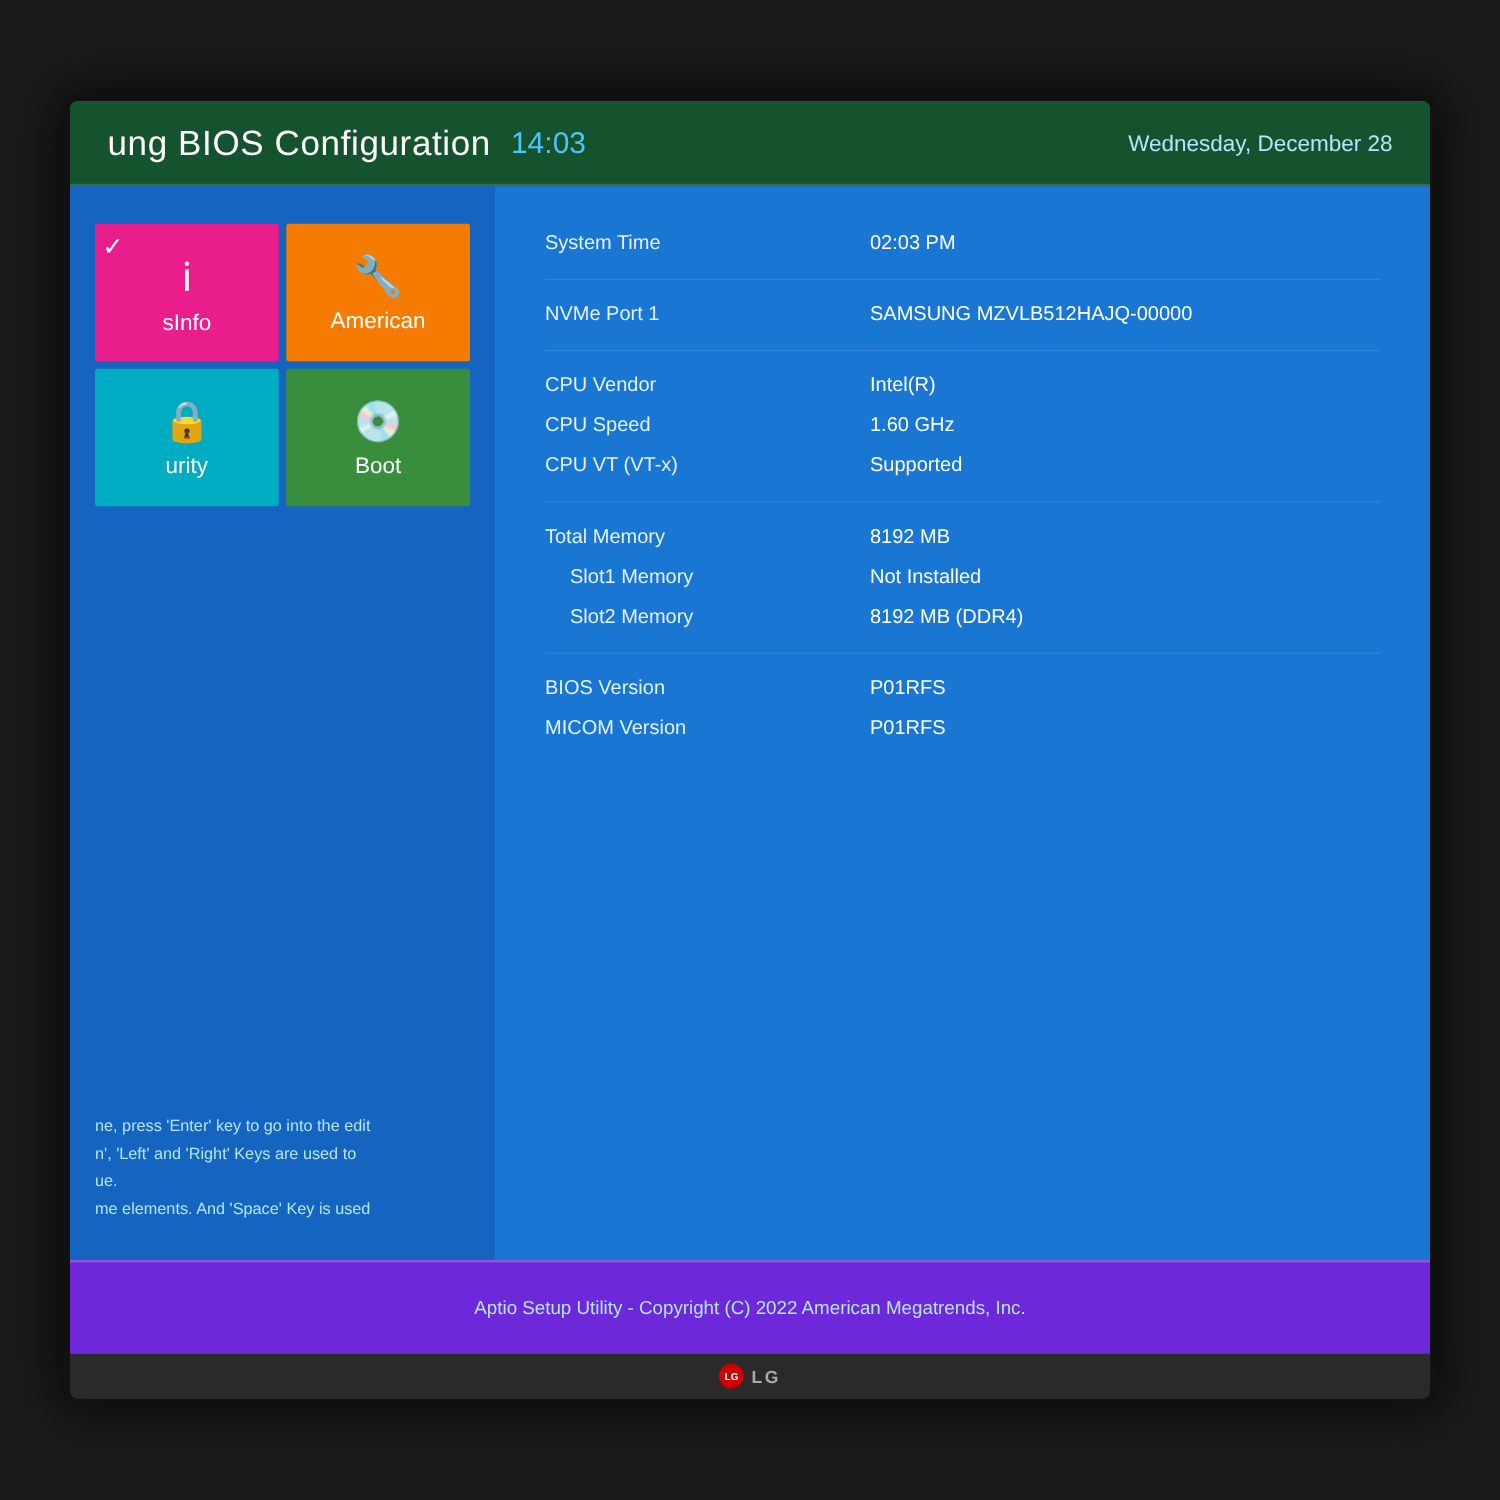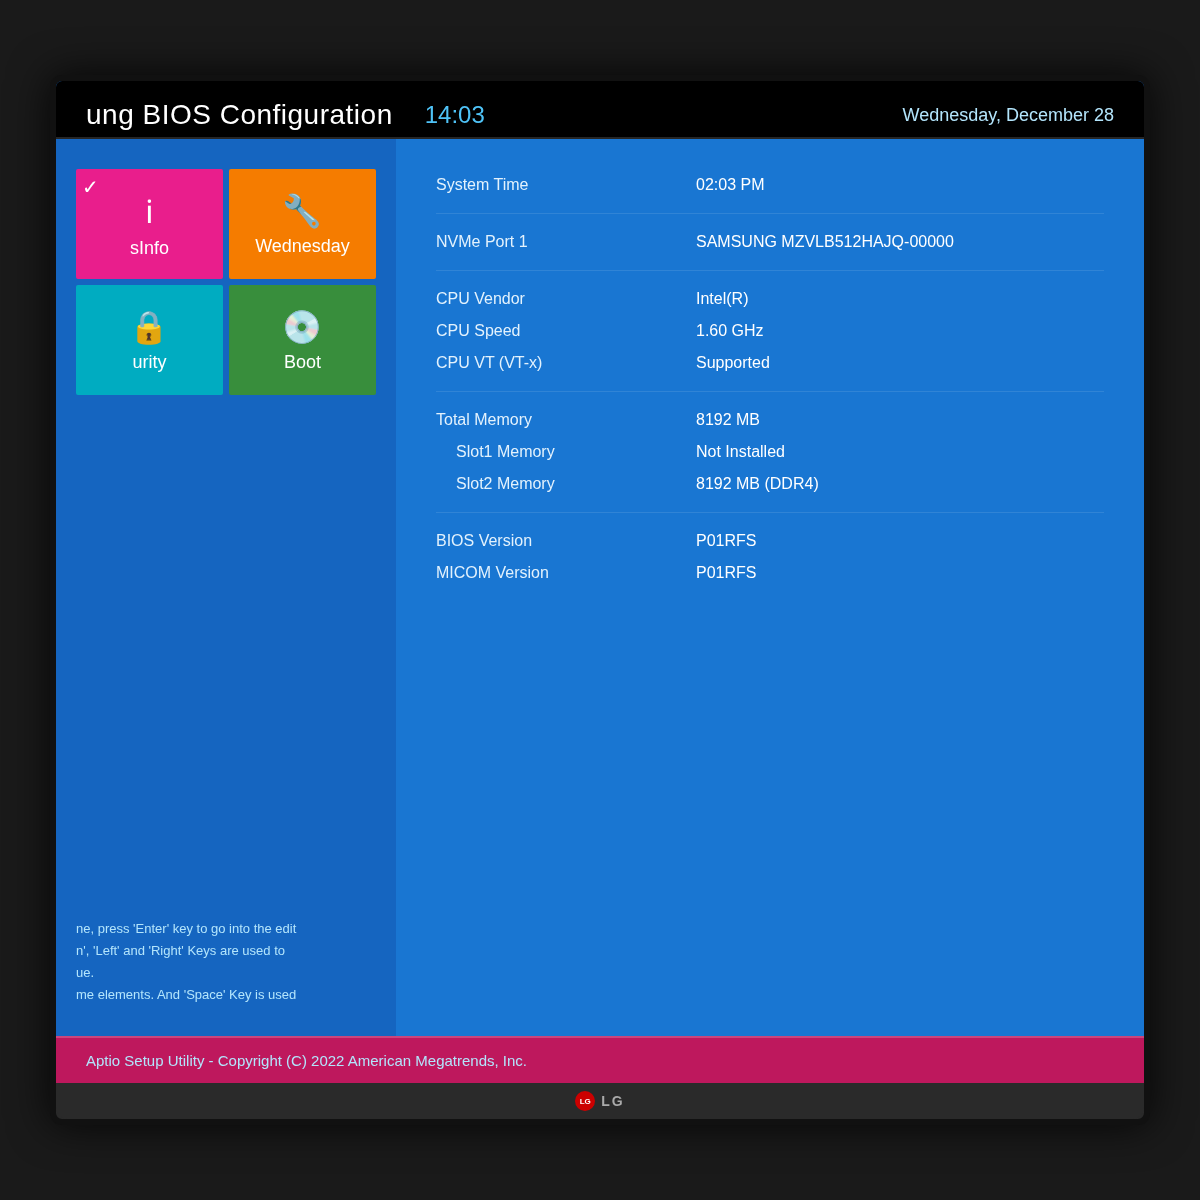--- a/index.html
+++ b/index.html
@@ -35,25 +35,25 @@
       background: #1565C0;
       border-radius: 6px 6px 0 0;
       overflow: hidden;
       position: relative;
       display: flex;
       flex-direction: column;
     }
 
     
     .header {
-      background: #000000;
-      padding: 18px 30px 6px 30px;
-      display: flex;
-      align-items: center;
-      gap: 24px;
+      background: #14532d;
+      padding: 18px 30px 16px 30px;
+      display: flex;
+      align-items: center;
+      gap: 8px;
       border-bottom: 2px solid rgba(255,255,255,0.15);
     }
 
     .header-title {
       color: #ffffff;
       font-size: 28px;
       font-weight: 300;
       letter-spacing: 0.5px;
     }
 
@@ -186,22 +186,23 @@
     }
 
     .divider {
       height: 1px;
       background: rgba(255,255,255,0.1);
       margin: 12px 0;
     }
 
     
     .footer {
-      background: #be185d;
-      padding: 14px 30px;
+      background: #6d28d9;
+      padding: 28px 30px;
+      text-align: center;
       border-top: 2px solid rgba(255,255,255,0.2);
       color: #B3E5FC;
       font-size: 15px;
     }
 
     
     .monitor-brand {
       padding: 8px 0;
       display: flex;
       align-items: center;
@@ -253,21 +254,21 @@
         <div class="nav-tiles">
 
           <div class="tile tile-sysinfo">
             <span class="tile-check">✓</span>
             <span class="tile-icon">ℹ</span>
             <span>sInfo</span>
           </div>
 
           <div class="tile tile-advanced">
             <span class="tile-icon">🔧</span>
-            <span>Wednesday</span>
+            <span>American</span>
           </div>
 
           <div class="tile tile-security">
             <span class="tile-icon">🔒</span>
             <span>urity</span>
           </div>
 
           <div class="tile tile-boot">
             <span class="tile-icon">💿</span>
             <span>Boot</span>

